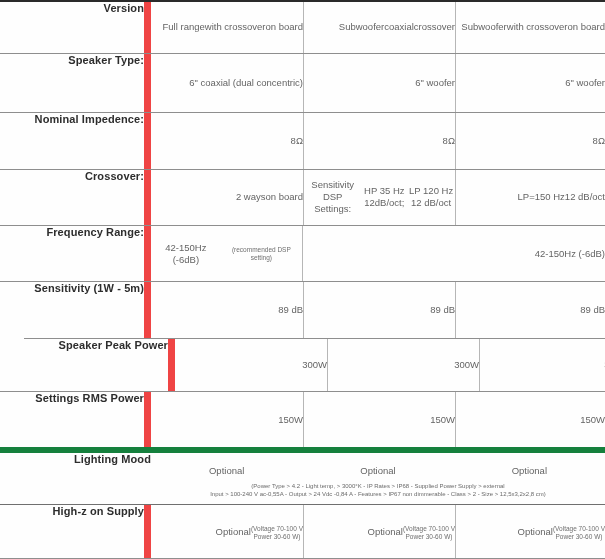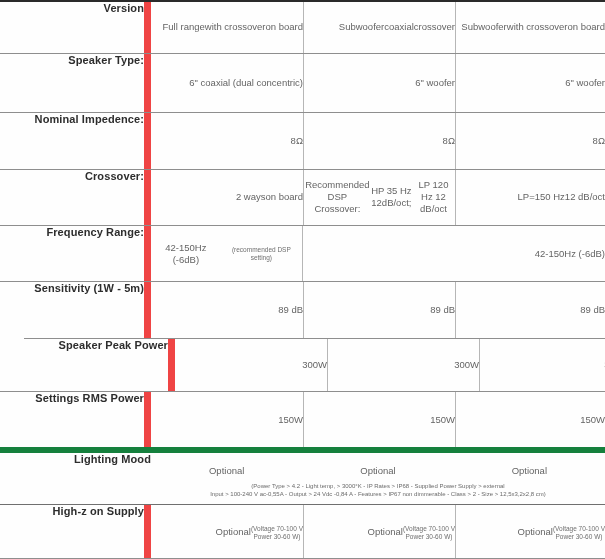--- a/index.html
+++ b/index.html
@@ -97,21 +97,21 @@
     </div>
   </div>
 
   <div class="row r3">
     <div class="cell c-label">Crossover:</div>
     <div class="cell val c-v1">
       <div>2 ways</div>
       <div>on board</div>
     </div>
     <div class="cell val c-v2">
-      <div>Recommended DSP Crossover:</div>
+      <div>Sensitivity DSP Settings:</div>
       <div>HP 35 Hz 12dB/oct;</div>
       <div>LP 120 Hz 12 dB/oct</div>
     </div>
     <div class="cell val c-v3">
       <div>LP=150 Hz12 dB/oct</div>
     </div>
   </div>
 
   <div class="row r4">
     <div class="cell c-label">Frequency Range:</div>

